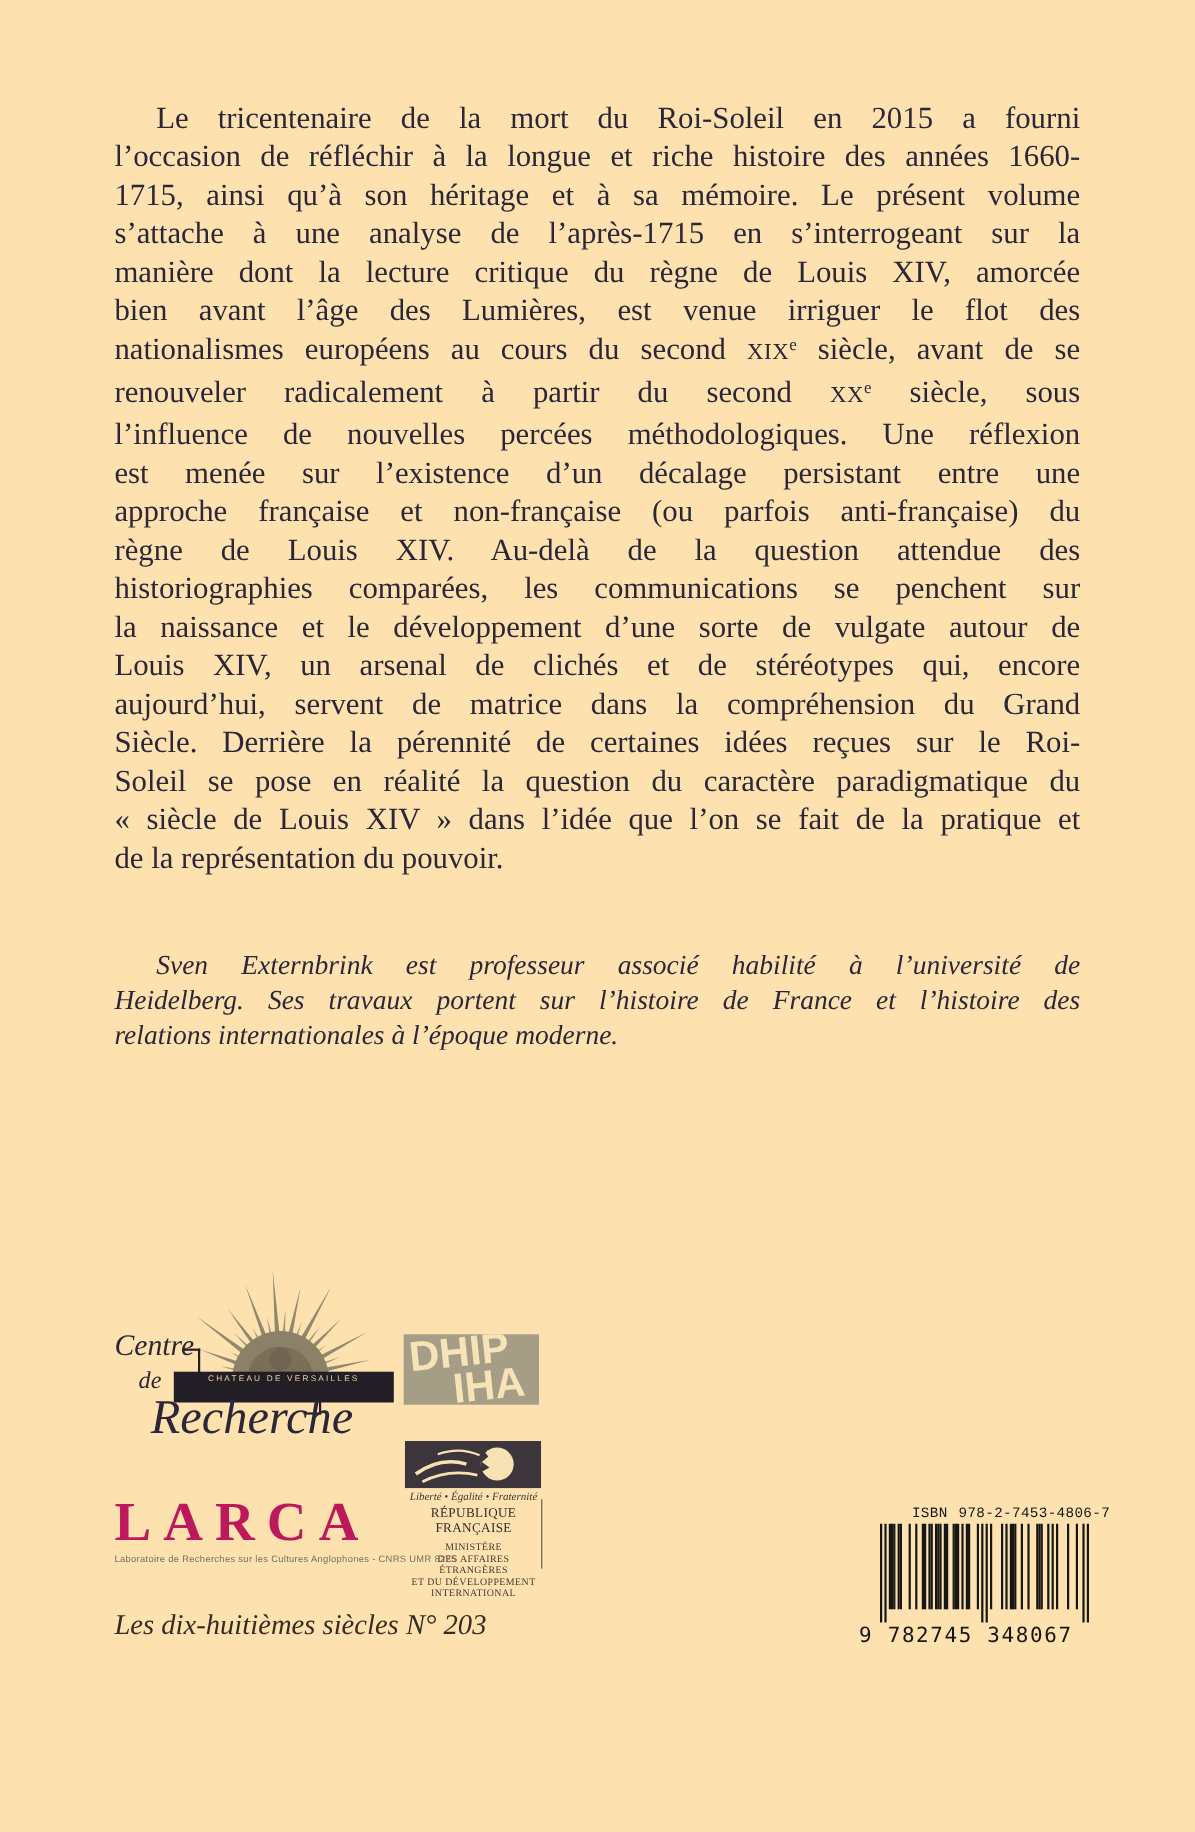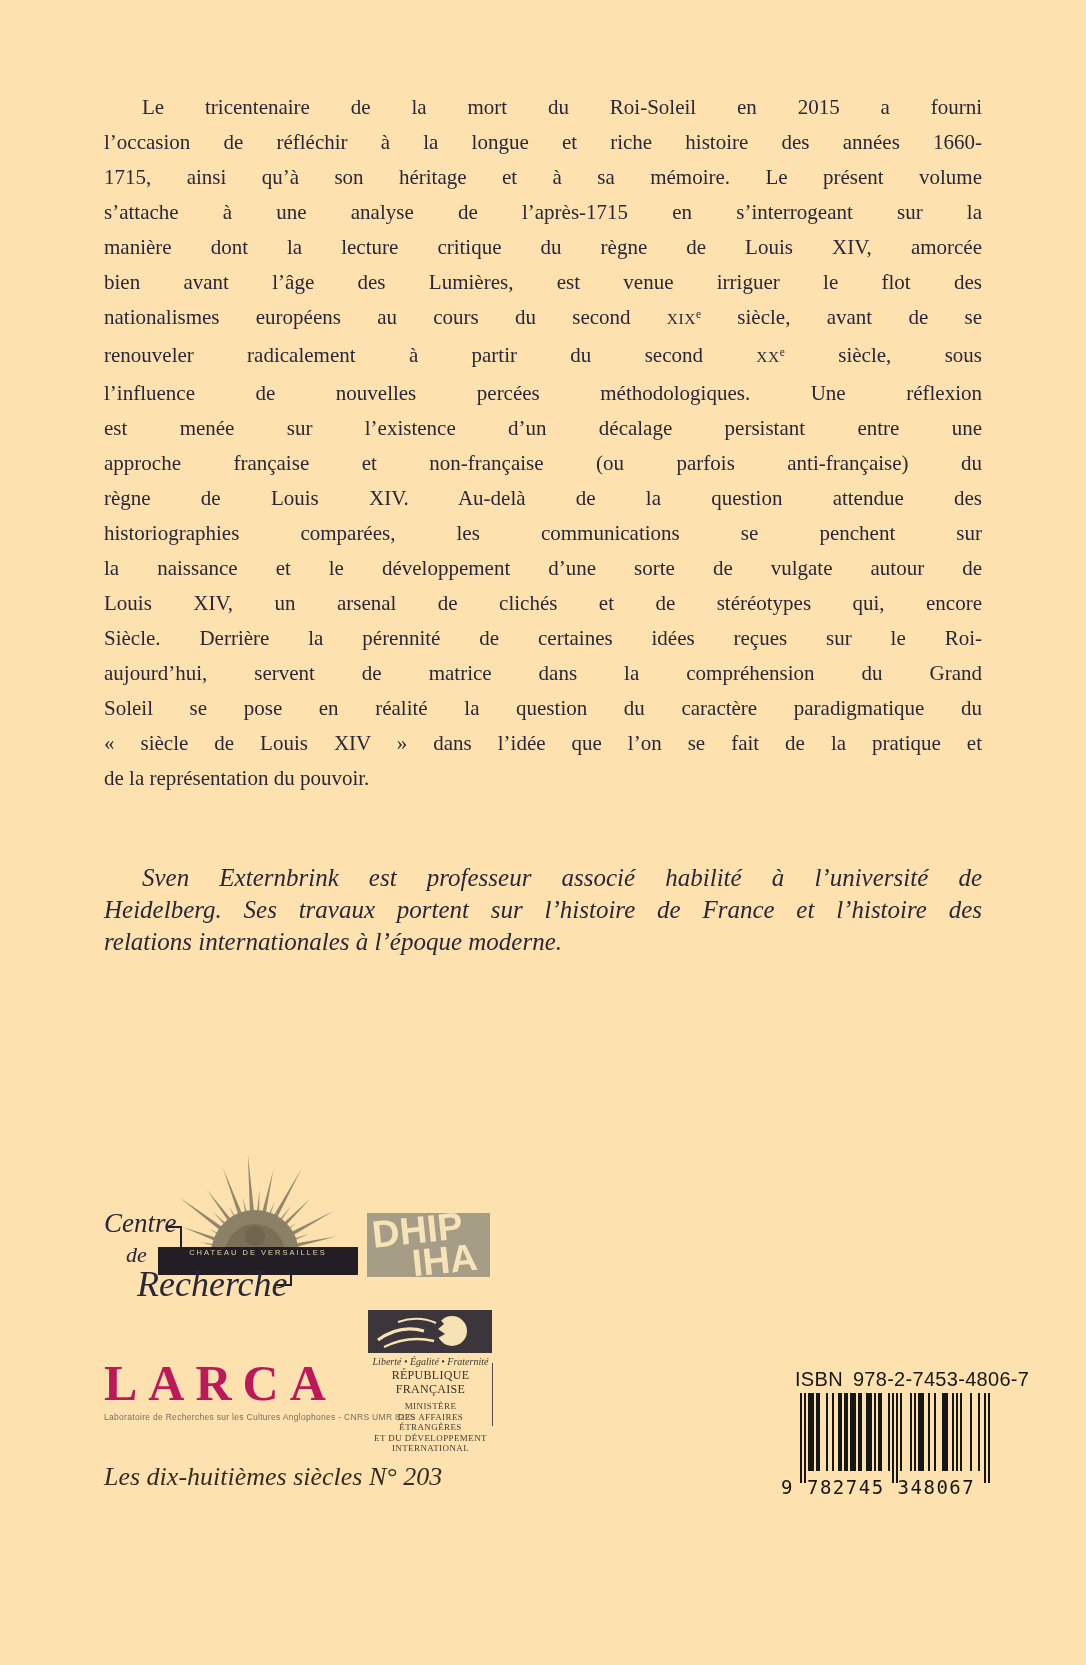--- a/index.html
+++ b/index.html
@@ -1,37 +1,37 @@
 <!DOCTYPE html>
 <html lang="fr"><head>
 <meta charset="utf-8">
 <style>
   html,body{margin:0;padding:0;background:#fde2b0;}
   .page{position:relative;width:1086px;height:1665px;background:#fde2b0;overflow:hidden;
         font-family:"Liberation Serif","DejaVu Serif",serif;color:#2b2638;}
   
-  .blurb{position:absolute;left:104px;top:90px;width:878px;font-size:21px;line-height:35px;}
+  .blurb{position:absolute;left:104px;top:90px;width:878px;font-size:28px;line-height:35px;}
   .jline{text-align:justify;text-align-last:justify;white-space:normal;}
   .lline{text-align:left;}
   .indent{padding-left:38px;}
   .rn{font-size:.74em;letter-spacing:.5px;}
   .sup{font-size:.55em;position:relative;top:-.5em;}
   
   .bio{position:absolute;left:104px;width:878px;font-style:italic;font-size:25px;}
   .bio1{top:862px;line-height:32px;}
   .bio2{top:990px;line-height:33px;}
   
   .crcv{position:absolute;left:100px;top:1150px;width:280px;height:160px;}
   .sun{position:absolute;left:50px;top:2px;z-index:0;}
   .crcv-bar{position:absolute;left:58px;top:97px;width:200px;height:28px;background:#231e26;z-index:2;
             color:#e7d2a2;font-family:"Liberation Sans",sans-serif;font-size:7.5px;letter-spacing:2px;
             line-height:12px;text-align:center;}
   .crcv-w1{position:absolute;left:4px;top:58px;font-size:27px;font-style:italic;z-index:3;}
   .crcv-w2{position:absolute;left:26px;top:92px;font-size:22px;font-style:italic;z-index:3;}
-  .crcv-w3{position:absolute;left:37px;top:113px;font-size:36px;font-style:italic;z-index:3;}
+  .crcv-w3{position:absolute;left:37px;top:113px;font-size:44px;font-style:italic;z-index:3;}
   .cline{position:absolute;background:#231e26;z-index:3;}
   .c1h{left:66px;top:76px;width:16px;height:2px;}
   .c1v{left:80px;top:76px;width:2px;height:22px;}
   .c2v{left:190px;top:108px;width:2px;height:28px;}
   .c2h{left:176px;top:134px;width:16px;height:2px;}
   
   .dhip{position:absolute;left:367px;top:1213px;width:123px;height:64px;background:#a69d86;overflow:hidden;}
   .dhip span{position:absolute;font-family:"Liberation Sans",sans-serif;font-weight:bold;
              font-size:38px;color:#f6e3b8;transform:rotate(-6deg);line-height:1;}
   .dhip-top{left:5px;top:-2px;}
@@ -43,21 +43,21 @@
   .rf-name{font-size:12px;line-height:14px;letter-spacing:.3px;color:#352e27;margin-top:1px;}
   .rf-min{font-size:9px;line-height:10.5px;letter-spacing:.4px;color:#453c33;margin-top:5px;}
   .rf-rule{position:absolute;right:0;top:53px;width:1px;height:63px;background:#57504a;}
   
   .larca{position:absolute;left:104px;top:1358px;}
   .larca-name{font-family:"Liberation Serif",serif;font-size:50px;line-height:1;letter-spacing:11px;color:#be185d;font-weight:bold;}
   .larca-sub{font-family:"Liberation Sans",sans-serif;font-size:8.5px;letter-spacing:.3px;color:#756e5c;
              margin-top:4px;white-space:nowrap;}
   
   .isbn{position:absolute;left:795px;top:1368px;width:200px;text-align:center;color:#161616;}
-  .isbn-line{font-family:Liberation Sans, sans-serif;font-size:20px;letter-spacing:.3px;white-space:nowrap;}
+  .isbn-line{font-family:Liberation Mono, monospace;font-size:13px;letter-spacing:.3px;white-space:nowrap;margin-left:34px;}
   .isbn-line .gap{display:inline-block;width:10px;}
   .barcode{display:block;margin:2px auto 0 auto;}
   .bc-digits{position:absolute;left:-14px;top:108px;width:214px;display:flex;gap:13px;
              font-family:"DejaVu Sans Mono",monospace;font-size:19px;letter-spacing:1.5px;color:#161616;}
   
   .series{position:absolute;left:104px;top:1462px;font-size:26px;font-style:italic;color:#352b22;}
 </style>
 </head>
 <body>
 
@@ -72,22 +72,22 @@
     <div class="jline">bien avant l’âge des Lumières, est venue irriguer le flot des</div>
     <div class="jline">nationalismes européens au cours du second <span class="rn">XIX</span><span class="sup">e</span> siècle, avant de se</div>
     <div class="jline">renouveler radicalement à partir du second <span class="rn">XX</span><span class="sup">e</span> siècle, sous</div>
     <div class="jline">l’influence de nouvelles percées méthodologiques. Une réflexion</div>
     <div class="jline">est menée sur l’existence d’un décalage persistant entre une</div>
     <div class="jline">approche française et non-française (ou parfois anti-française) du</div>
     <div class="jline">règne de Louis XIV. Au-delà de la question attendue des</div>
     <div class="jline">historiographies comparées, les communications se penchent sur</div>
     <div class="jline">la naissance et le développement d’une sorte de vulgate autour de</div>
     <div class="jline">Louis XIV, un arsenal de clichés et de stéréotypes qui, encore</div>
+    <div class="jline">aujourd’hui, servent de matrice dans la compréhension du Grand</div>
     <div class="jline">Siècle. Derrière la pérennité de certaines idées reçues sur le Roi-</div>
-    <div class="jline">aujourd’hui, servent de matrice dans la compréhension du Grand</div>
     <div class="jline">Soleil se pose en réalité la question du caractère paradigmatique du</div>
     <div class="jline">« siècle de Louis XIV » dans l’idée que l’on se fait de la pratique et</div>
     <div class="lline">de la représentation du pouvoir.</div>
   </div>
 
   <div class="bio bio1">
     <div class="jline indent">Sven Externbrink est professeur associé habilité à l’université de</div>
     <div class="jline">Heidelberg. Ses travaux portent sur l’histoire de France et l’histoire des</div>
     <div class="lline">relations internationales à l’époque moderne.</div>
   </div>

